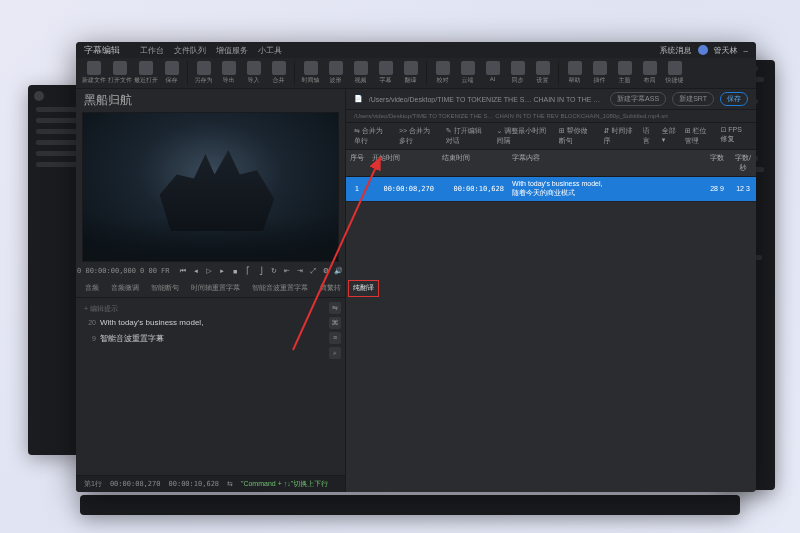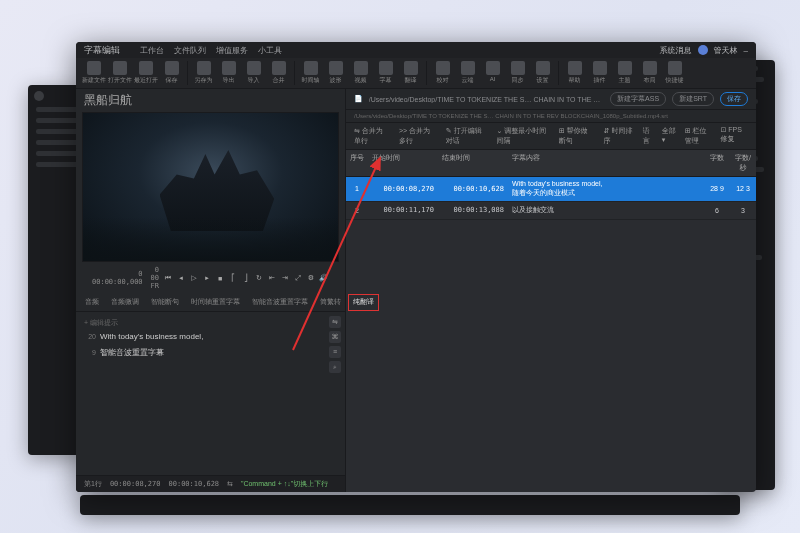--- a/index.html
+++ b/index.html
@@ -39,21 +39,21 @@
   .vtitle{font-size:12px;padding:3px 8px;color:#aaa;}
   .video{height:150px;margin:0 6px;background:radial-gradient(ellipse at 50% 40%,#3a4a5a 0%,#1a2530 40%,#0a1015 100%);
          position:relative;border:1px solid #191a1d;}
   
   .video::before{content:"";position:absolute;left:30%;top:25%;width:45%;height:55%;
     background:linear-gradient(180deg,#1a2028 0%,#0e1318 100%);
     clip-path:polygon(10% 100%,0% 55%,15% 30%,30% 35%,40% 5%,48% 30%,60% 0%,70% 30%,85% 25%,100% 60%,90% 100%);}
   .video::after{content:"";position:absolute;left:0;right:0;bottom:0;height:30%;
     background:linear-gradient(180deg,rgba(20,28,35,0) 0%,#0c1216 100%);}
 
-  .transport{display:flex;align-items:center;gap:4px;padding:4px 16px;font-size:7px;color:#888;}
+  .transport{display:flex;align-items:center;gap:4px;padding:4px 1px;font-size:7px;color:#888;}
   .transport .tc{font-family:monospace;}
   .transport .btns{display:flex;gap:3px;}
   .pbtn{width:10px;height:10px;display:flex;align-items:center;justify-content:center;color:#aaa;}
 
   .tabs{display:flex;gap:2px;padding:0 4px;font-size:7px;border-bottom:1px solid #191a1d;}
   .tab{padding:3px 5px;color:#888;white-space:nowrap;}
   .tab.active{color:#ddd;border-bottom:1px solid #1e7bd8;}
   .tab.hi{color:#ddd;outline:1px solid #d33;outline-offset:-1px;}
 
   .editor{flex:1;padding:6px 8px;font-size:8px;color:#ccc;position:relative;}
@@ -345,28 +345,20 @@
             <div class="td c-idx">1</div>
             <div class="td c-start tc">00:00:08,270</div>
             <div class="td c-end tc">00:00:10,628</div>
             <div class="td c-txt">With today's business model,
 随着今天的商业模式</div>
             <div class="td c-a">28
 9</div>
             <div class="td c-b">12
 3</div>
           </div>
-          <div class="row">
-            <div class="td c-idx">2</div>
-            <div class="td c-start tc">00:00:11,170</div>
-            <div class="td c-end tc">00:00:13,088</div>
-            <div class="td c-txt">以及接触交流</div>
-            <div class="td c-a">6</div>
-            <div class="td c-b">3</div>
-          </div>
         </div>
     </div>
 
   </div>
 </div>
 
 <svg class="arrow" style="left:285px;top:150px" width="110" height="210">
   <defs>
       <marker id="ah" markerWidth="8" markerHeight="8" refX="6" refY="3" orient="auto">
     <path d="M0,0 L7,3 L0,6 Z" fill="#e03030"></path>

